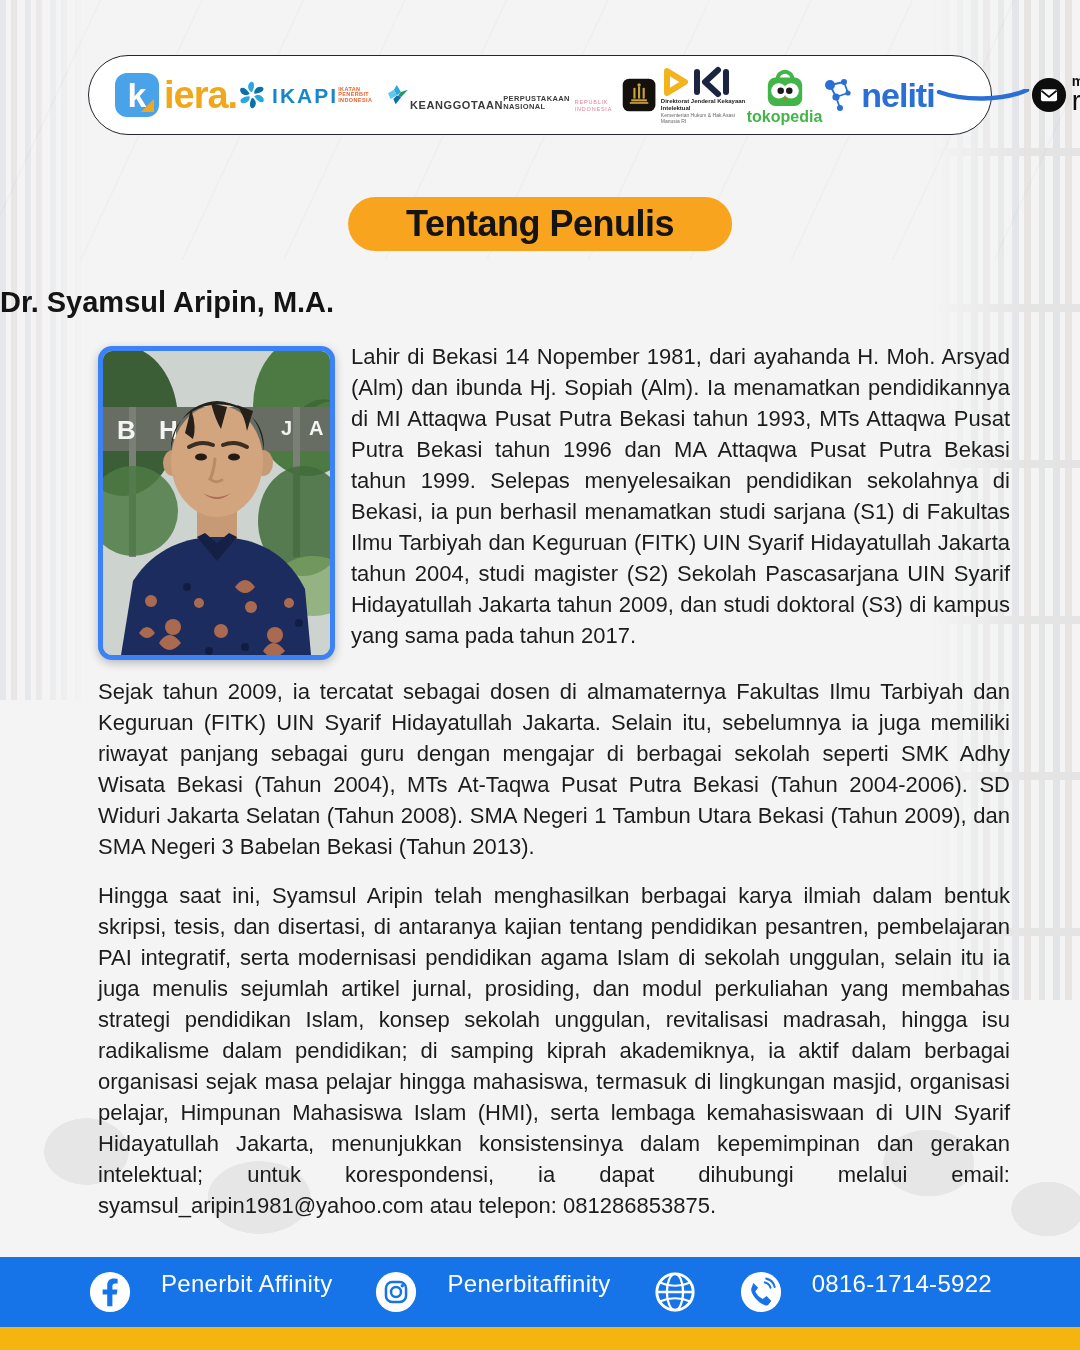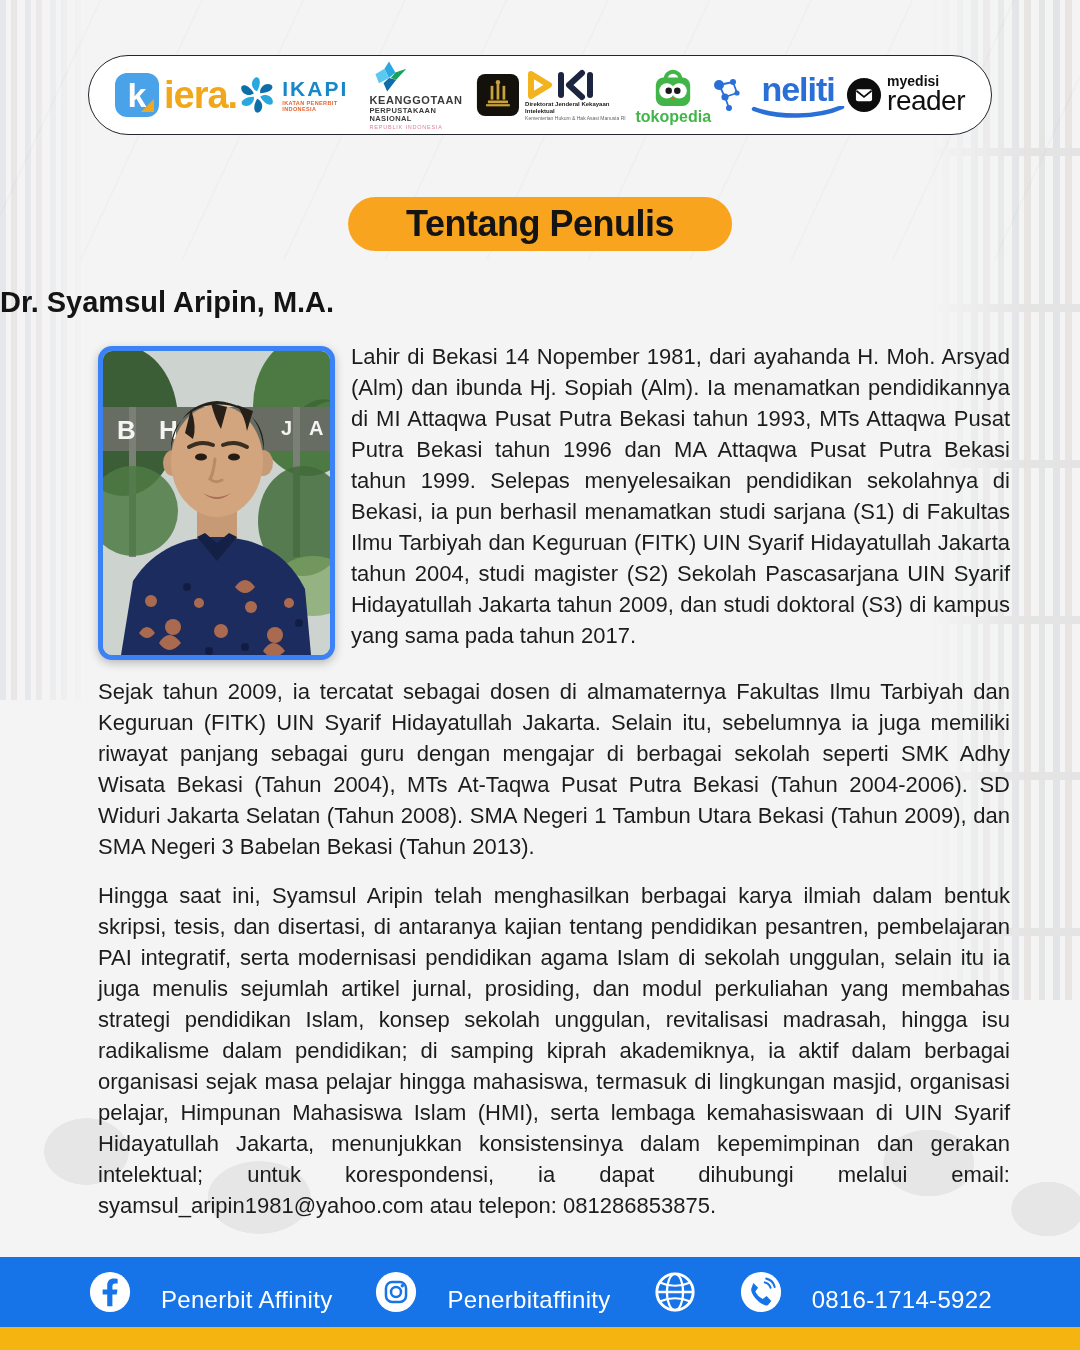--- a/index.html
+++ b/index.html
@@ -49,33 +49,33 @@
   .kiera-k {
     position:relative; width:44px; height:44px; border-radius:12px;
     background:#4AA3E8; color:#fff; font-weight:800; font-size:34px;
     display:flex; align-items:center; justify-content:center;
   }
   .kiera-tri {
     position:absolute; right:5px; bottom:5px; width:0; height:0;
     border-left:13px solid transparent; border-bottom:13px solid #F2A71B;
   }
   .kiera-word { font-size:38px; font-weight:800; color:#F2A71B; letter-spacing:-1px; }
-  .ikapi-col { display:flex; flex-direction:column; line-height:1; }
+  .ikapi-col { display:flex; line-height:1; }
   .ikapi-name { font-size:21px; font-weight:800; color:#1787C9; letter-spacing:2px; }
   .ikapi-tag { font-size:5.5px; font-weight:700; color:#E8612B; letter-spacing:.4px; margin-top:2px; }
-  .pn-col { display:flex; flex-direction:column; align-items:flex-start; line-height:1.15; }
+  .pn-col { display:flex; flex-direction:row; align-items:flex-end; line-height:1.15; }
   .pn-l1 { font-size:11px; font-weight:700; color:#3a3a3a; letter-spacing:.6px; }
   .pn-l2 { font-size:7.5px; font-weight:700; color:#3a3a3a; letter-spacing:.4px; }
   .pn-l3 { font-size:5.5px; color:#e08098; letter-spacing:.8px; }
   .djki-col { display:flex; flex-direction:column; line-height:1.2; }
   .djki-l1 { font-size:6px; font-weight:700; color:#222; }
   .djki-l2 { font-size:5px; color:#666; }
   .toko-col { display:flex; flex-direction:column; align-items:center; line-height:1; }
   .toko-word { font-size:16px; font-weight:700; color:#42B549; margin-top:1px; }
-  .neliti-col { display:flex; flex-direction:column; align-items:center; line-height:1; }
+  .neliti-col { display:flex; align-items:center; line-height:1; }
   .neliti-word { font-size:34px; font-weight:800; color:#2A6FD6; letter-spacing:-1px; }
   .myedisi-col { display:flex; flex-direction:column; line-height:.95; color:#101010; }
   .myedisi-l1 { font-size:14px; font-weight:600; }
   .myedisi-l2 { font-size:28px; font-weight:400; letter-spacing:-.5px; }
 
   
   .title-pill {
     position:absolute; top:197px; left:50%; transform:translateX(-50%);
     background:#F9A41F; border-radius:36px; padding:6px 58px; z-index:4;
   }
@@ -97,21 +97,21 @@
   .p1 { flex:1; margin-top:-5px; }
   .p2 { position:absolute; left:98px; top:676px; width:912px; z-index:4; }
   .p3 { position:absolute; left:98px; top:880px; width:912px; z-index:4; }
 
   
   .footer-bar {
     position:absolute; left:0; top:1257px; width:1080px; height:70px;
     background:#1774E8; display:flex; align-items:center;
     justify-content:space-evenly; padding:0 46px; z-index:6;
   }
-  .footer-item { display:flex; align-items:flex-end; gap:29px; }
+  .footer-item { display:flex; align-items:flex-start; gap:29px; }
   .footer-label { color:#fff; font-size:24px; letter-spacing:.3px; }
   .yellow-strip {
     position:absolute; left:0; top:1327px; width:1080px; height:23px;
     background:#F6B411; z-index:6;
   }
 </style>
 </head>
 <body>
 
 <div class="page">

